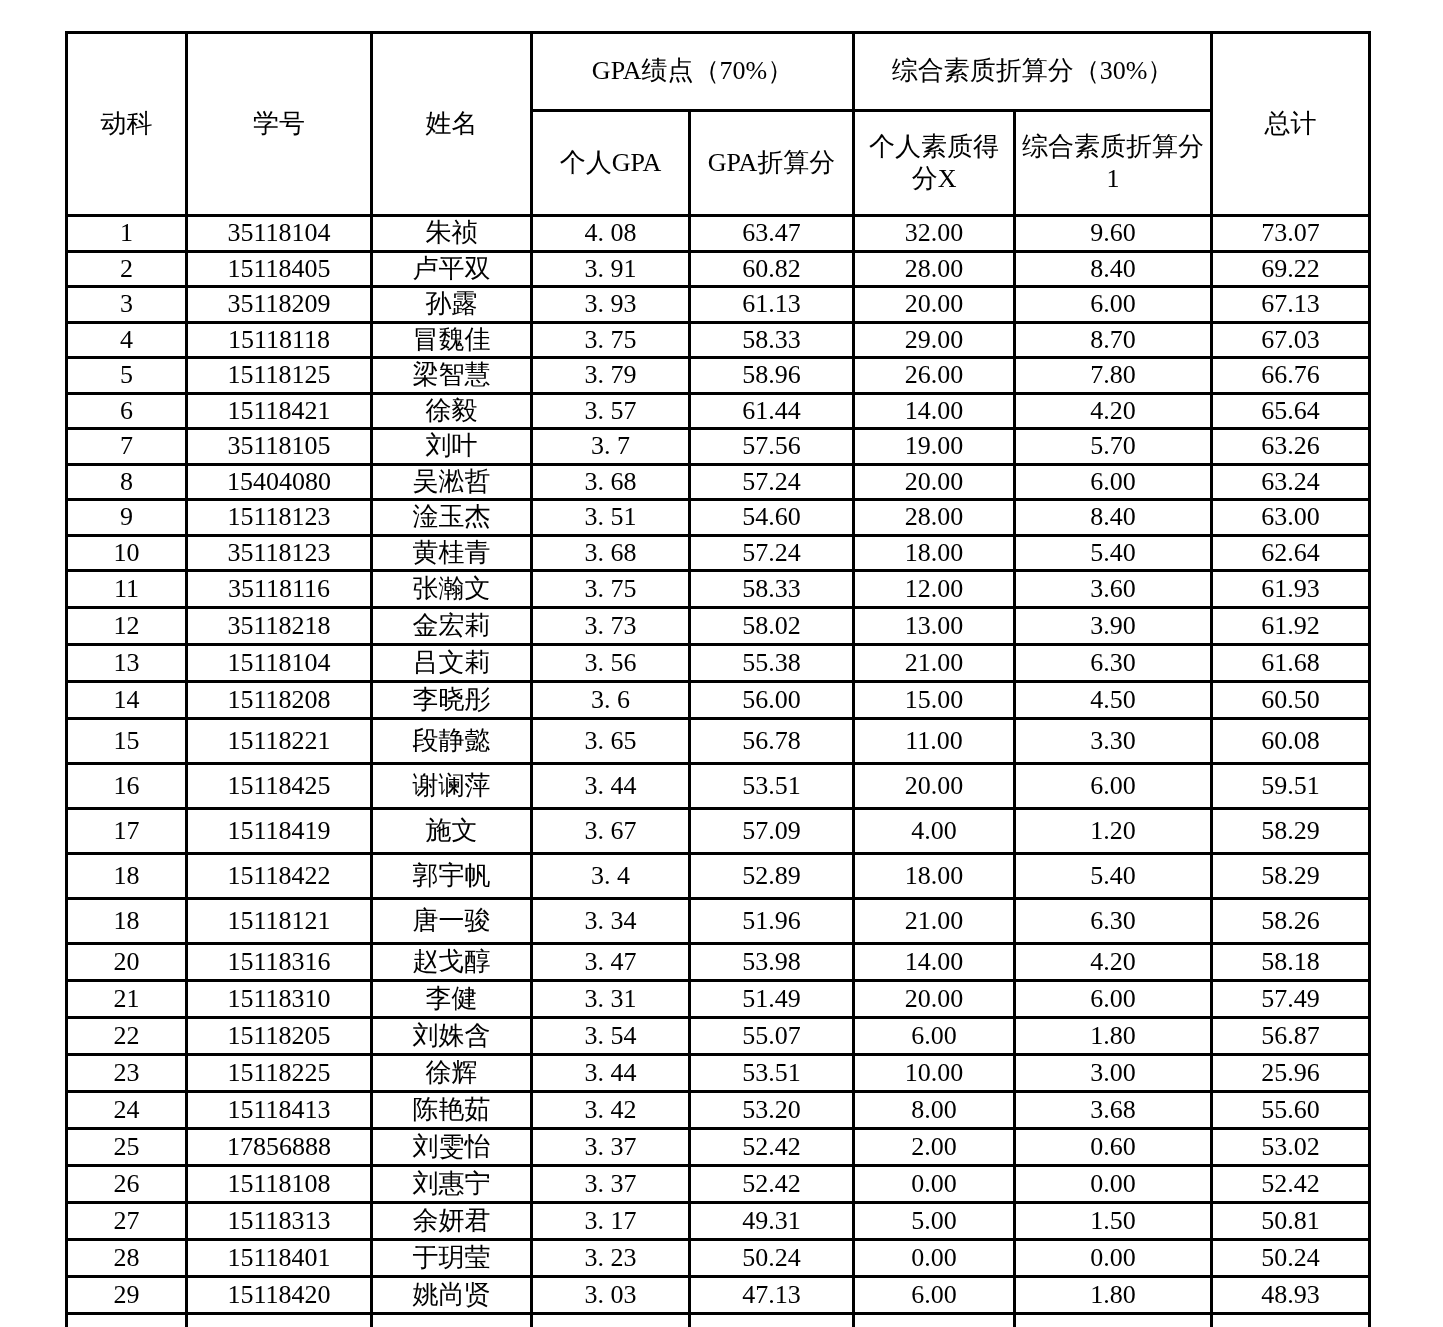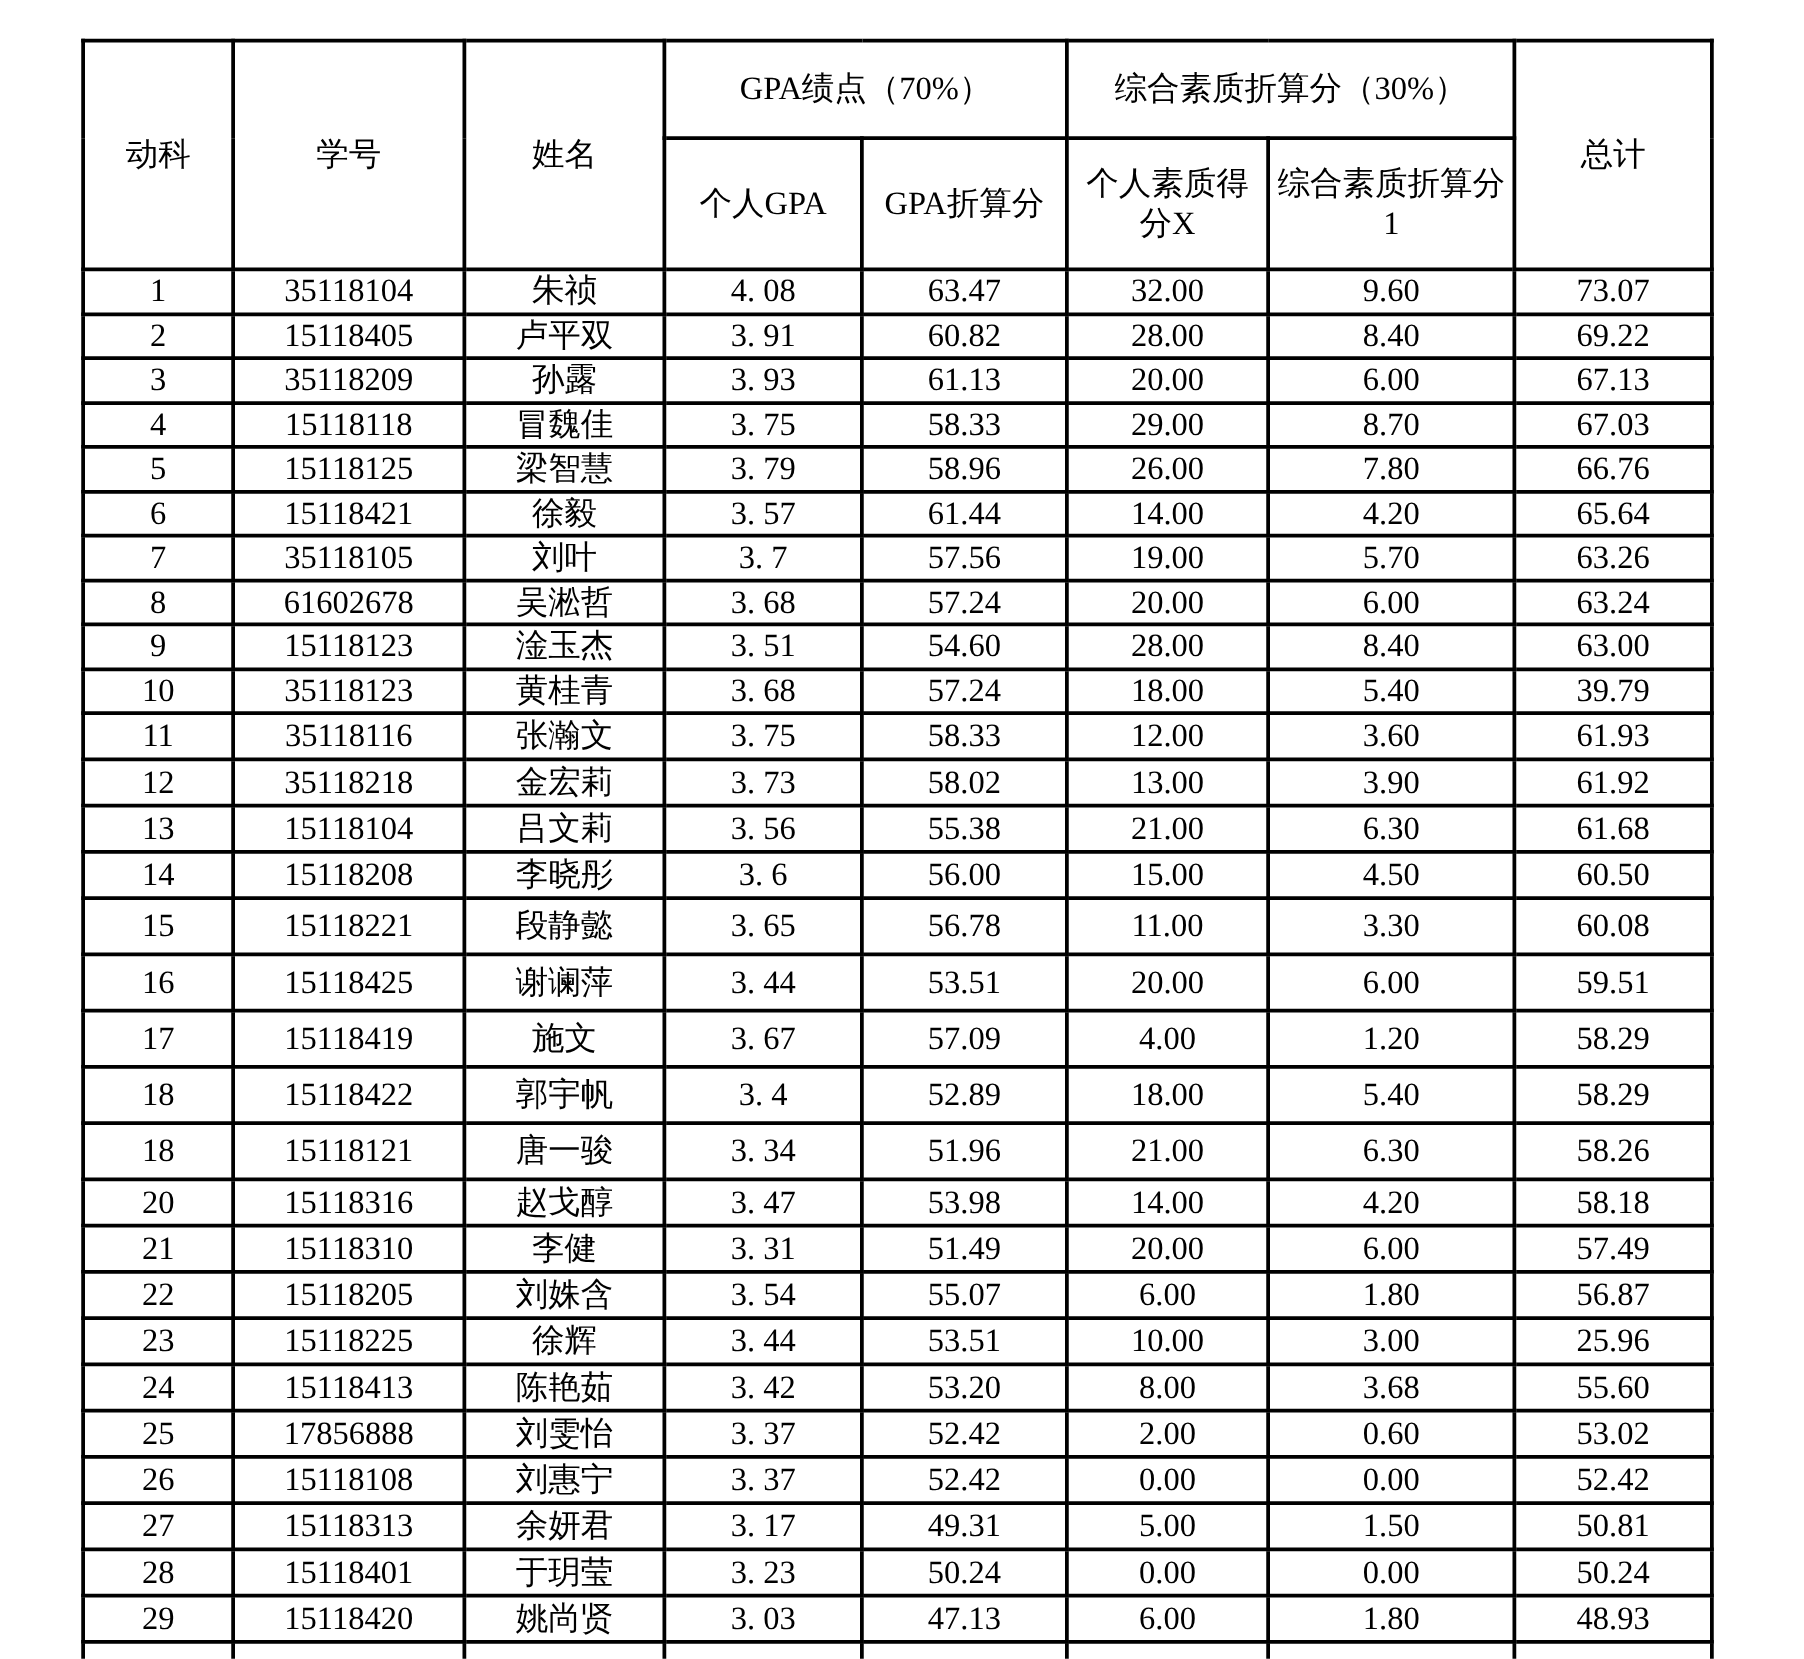--- a/index.html
+++ b/index.html
@@ -133,21 +133,21 @@
         <td>35118105</td>
         <td>刘叶</td>
         <td>3. 7</td>
         <td>57.56</td>
         <td>19.00</td>
         <td>5.70</td>
         <td>63.26</td>
       </tr>
       <tr class="h34">
         <td>8</td>
-        <td>61602678</td>
+        <td>15404080</td>
         <td>吴淞哲</td>
         <td>3. 68</td>
         <td>57.24</td>
         <td>20.00</td>
         <td>6.00</td>
         <td>63.24</td>
       </tr>
       <tr class="h34">
         <td>9</td>
         <td>15118123</td>
@@ -159,21 +159,21 @@
         <td>63.00</td>
       </tr>
       <tr class="h34">
         <td>10</td>
         <td>35118123</td>
         <td>黄桂青</td>
         <td>3. 68</td>
         <td>57.24</td>
         <td>18.00</td>
         <td>5.40</td>
-        <td>39.79</td>
+        <td>62.64</td>
       </tr>
       <tr class="h37">
         <td>11</td>
         <td>35118116</td>
         <td>张瀚文</td>
         <td>3. 75</td>
         <td>58.33</td>
         <td>12.00</td>
         <td>3.60</td>
         <td>61.93</td>

